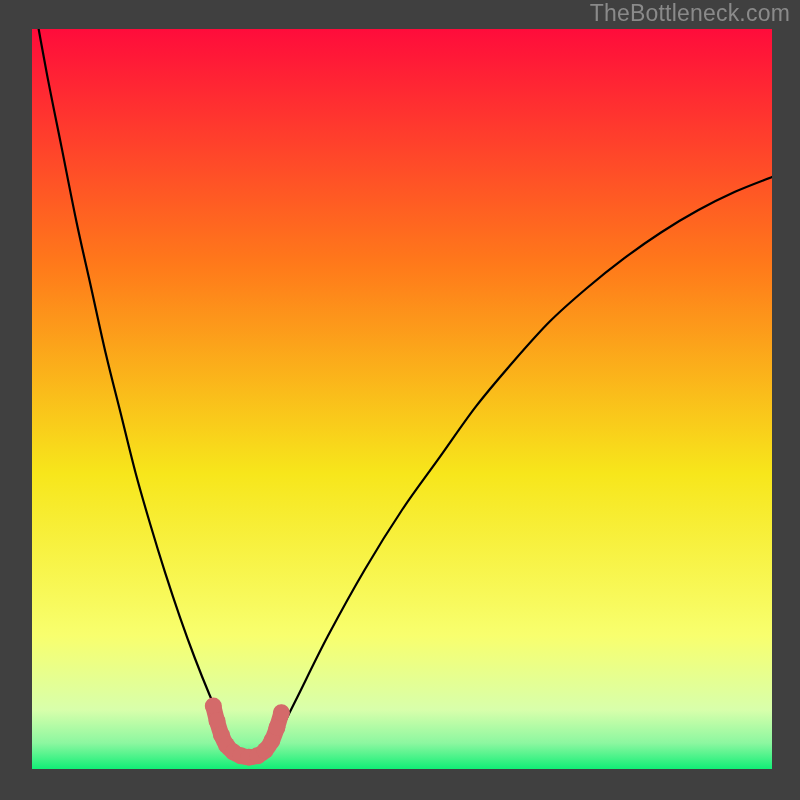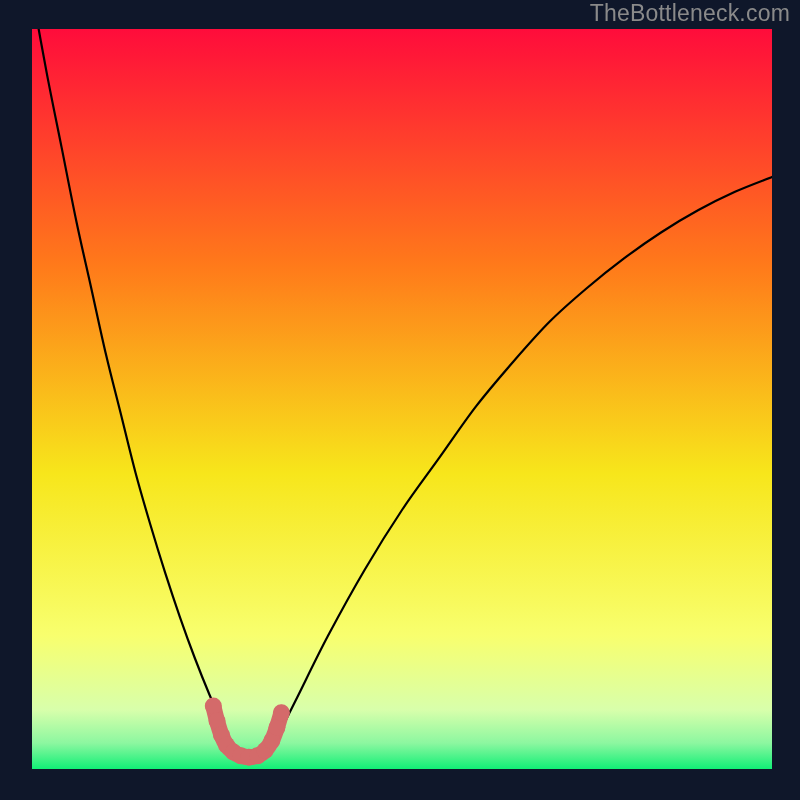--- a/index.html
+++ b/index.html
@@ -7,21 +7,21 @@
     padding: 0;
     width: 800px;
     height: 800px;
     background: #000;
     overflow: hidden;
   }
   .stage {
     position: relative;
     width: 800px;
     height: 800px;
-    background: #0f172a;
+    background: #404040;
   }
   .plot-area {
     position: absolute;
   }
   .watermark {
     position: absolute;
     top: 0;
     right: 10px;
     font-family: Arial, Helvetica, sans-serif;
     font-size: 23px;

